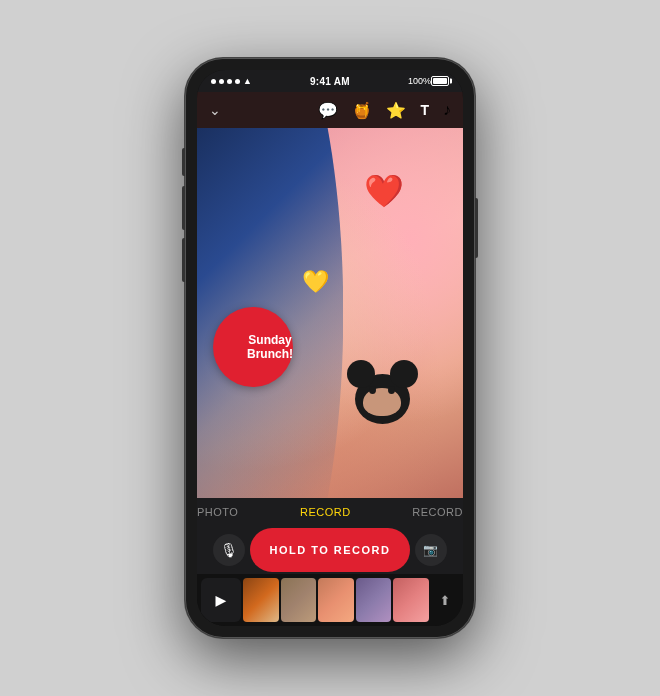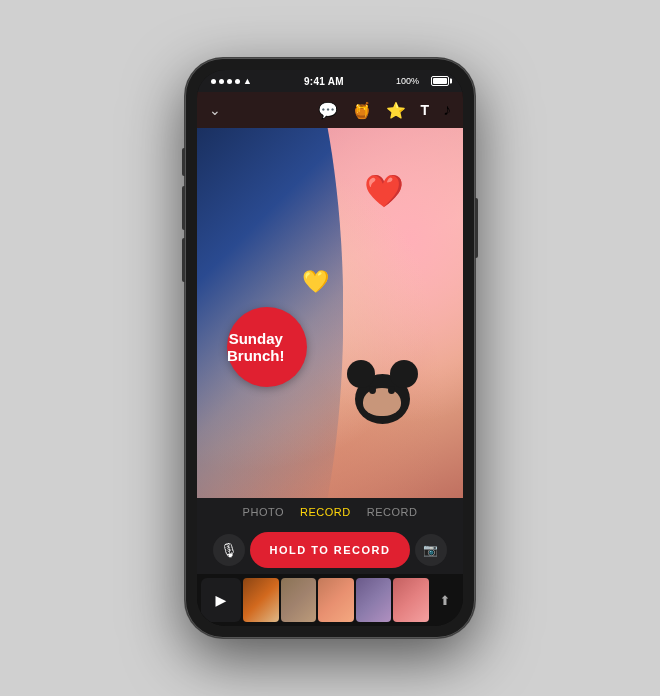--- a/index.html
+++ b/index.html
@@ -97,21 +97,21 @@
     }
     .status-time {
       color: white;
       font-size: 10px;
       font-weight: 600;
       letter-spacing: 0.3px;
     }
     .status-right {
       display: flex;
       align-items: center;
-      gap: 12px;
+      gap: 0;
       color: white;
       font-size: 9px;
     }
     .battery-icon {
       width: 18px;
       height: 10px;
       border: 1.5px solid white;
       border-radius: 2px;
       position: relative;
       display: flex;
@@ -175,32 +175,32 @@
       background:
         radial-gradient(ellipse at 20% 50%, #f7c5b0 0%, transparent 60%),
         radial-gradient(ellipse at 80% 30%, #ffb0b8 0%, transparent 50%),
         radial-gradient(ellipse at 50% 80%, #d4806888 0%, transparent 60%),
         linear-gradient(160deg, #e890a0 0%, #f8c0b0 40%, #e8a888 70%, #c07060 100%);
     }
 
     
     .sticker-sunday {
       position: absolute;
-      left: 30px;
+      left: 16px;
       bottom: 30%;
       width: 80px;
       height: 80px;
       background: #e02030;
       border-radius: 50%;
       display: flex;
       align-items: center;
-      justify-content: flex-start;
+      justify-content: flex-end;
       text-align: center;
       color: white;
-      font-size: 15px;
+      font-size: 12px;
       font-weight: 800;
       box-shadow: 0 2px 8px rgba(0,0,0,0.3);
       z-index: 5;
     }
 
     .heart-red {
       position: absolute;
       right: 22%;
       top: 12%;
       font-size: 32px;
@@ -277,21 +277,21 @@
       background: #1a1a1a;
       border-radius: 50%;
     }
 
     
     .camera-tabs {
       background: #1c1c1e;
       height: 28px;
       display: flex;
       align-items: center;
-      justify-content: center;
+      justify-content: space-between;
       gap: 16px;
       flex-shrink: 0;
     }
     .tab-item {
       font-size: 11px;
       font-weight: 500;
       color: #888;
       letter-spacing: 0.5px;
       cursor: pointer;
     }
@@ -328,21 +328,21 @@
       display: flex;
       align-items: center;
       justify-content: center;
       color: white;
       font-size: 12px;
       cursor: pointer;
     }
     .record-btn {
       background: #e02030;
       border-radius: 28px;
-      height: 36px;
+      height: 44px;
       width: 160px;
       display: flex;
       align-items: center;
       justify-content: center;
       cursor: pointer;
     }
     .record-btn-text {
       color: white;
       font-size: 11px;
       font-weight: 800;

